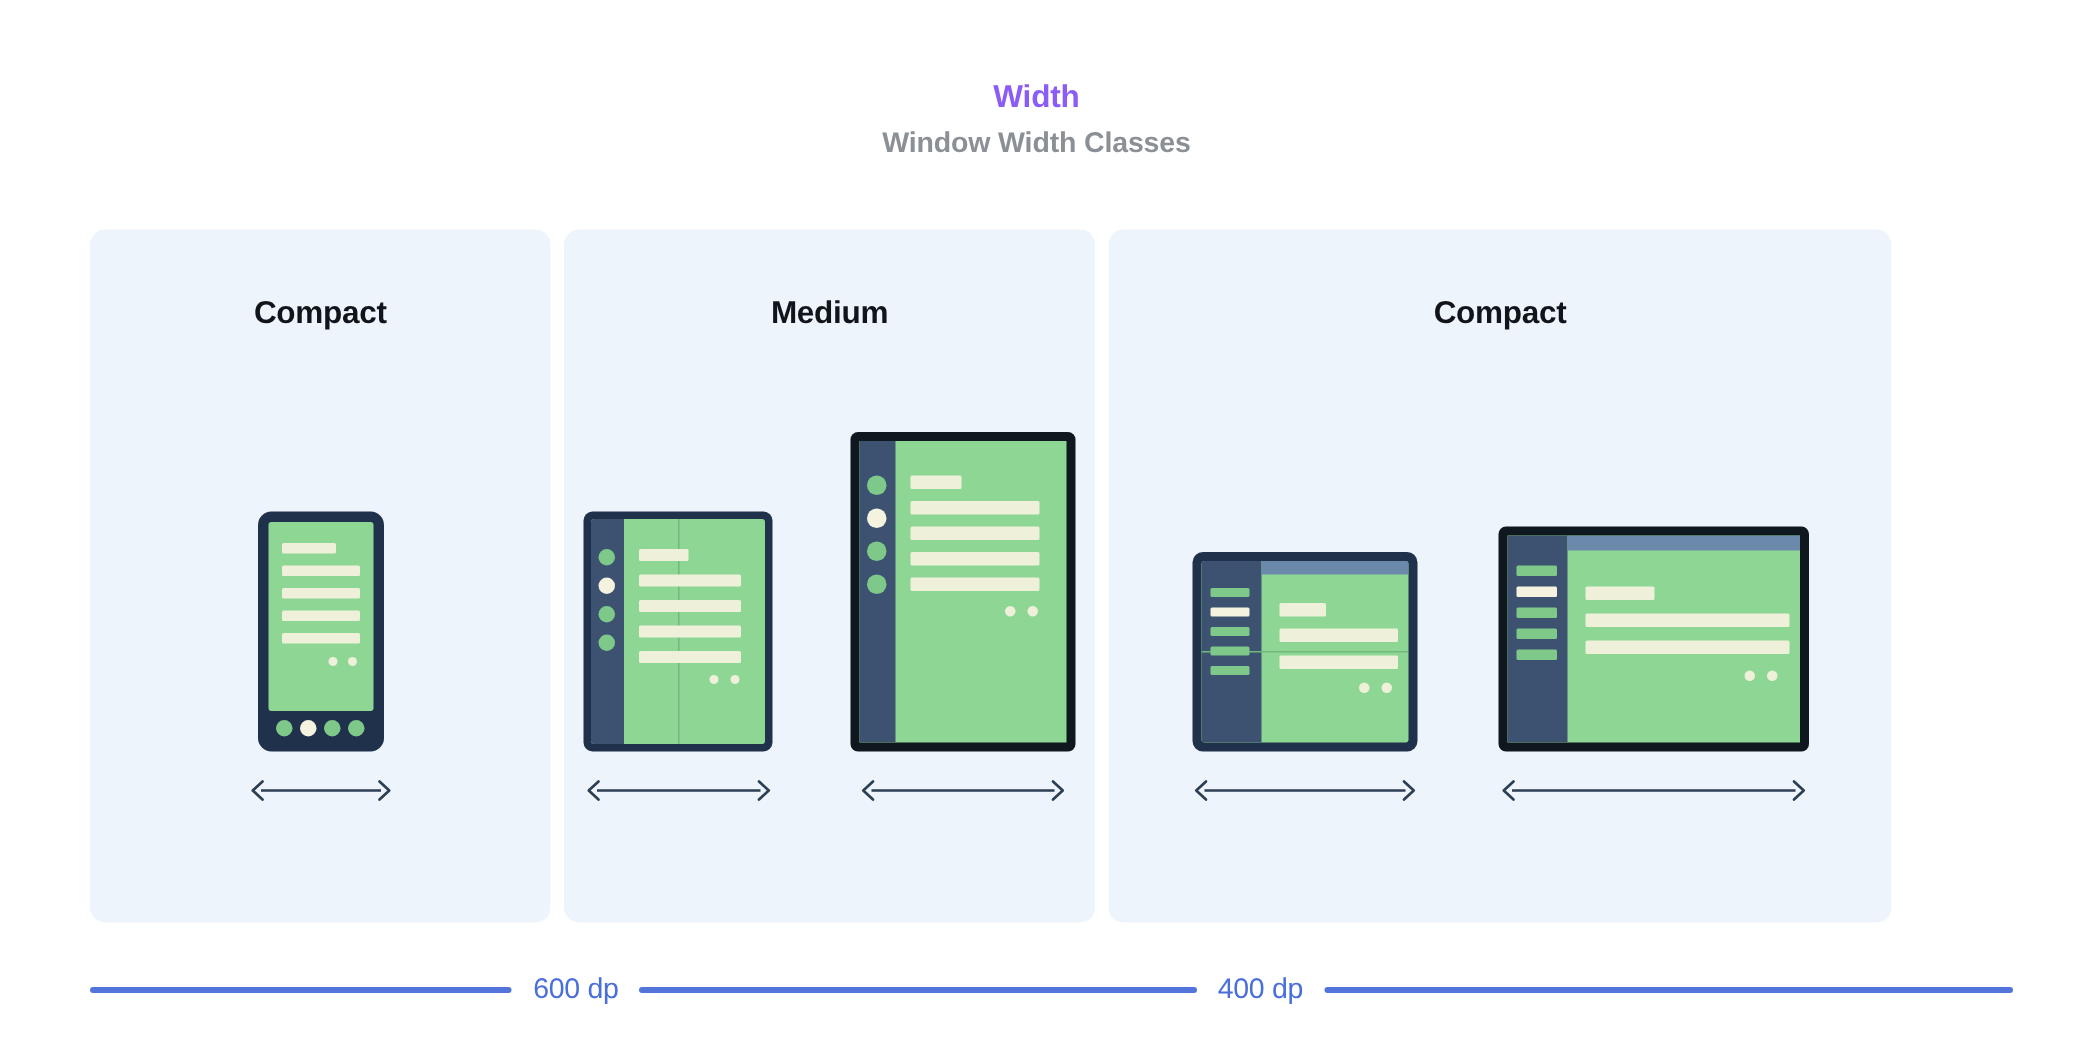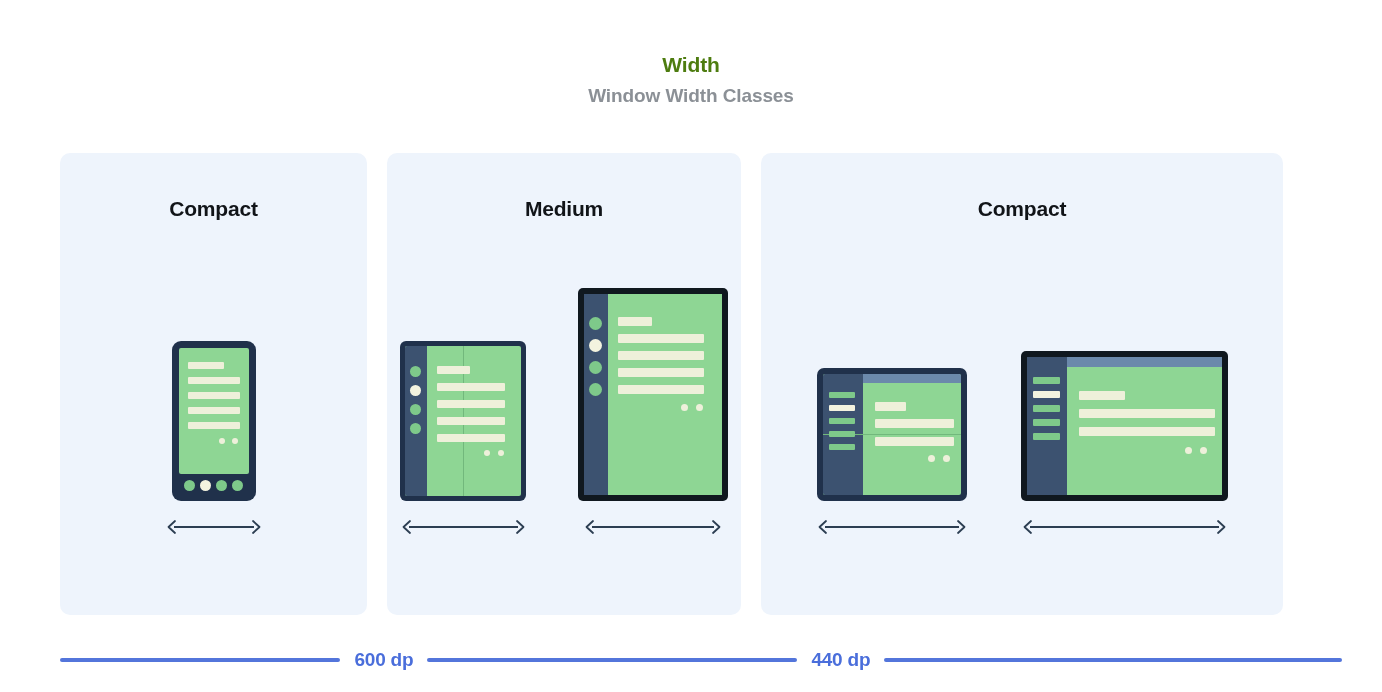--- a/index.html
+++ b/index.html
@@ -17,42 +17,42 @@
   .header {
     position: absolute;
     top: 52px;
     left: 0;
     width: 100%;
     text-align: center;
   }
   .header-title {
     font-size: 21px;
     font-weight: bold;
-    color: #4d7c0f;
+    color: #8b5cf6;
     letter-spacing: -0.1px;
     line-height: 26px;
   }
   .header-subtitle {
     font-size: 19px;
     font-weight: bold;
     color: #8b9096;
     letter-spacing: -0.1px;
     line-height: 26px;
     margin-top: 5px;
   }
 
   
   .panels {
     position: absolute;
     top: 153px;
     left: 60px;
     width: 1282px;
     height: 462px;
     display: flex;
-    gap: 20px;
+    gap: 9px;
   }
   .panel {
     background: #eef4fc;
     border-radius: 10px;
     position: relative;
   }
   .panel-compact  { width: 307px; }
   .panel-medium   { width: 354px; }
   .panel-expanded { width: 522px; }
 
@@ -214,21 +214,21 @@
     display: flex;
     align-items: center;
   }
   .mline {
     height: 4px;
     background: #5375db;
     border-radius: 2px;
   }
   .mlabel {
     font-size: 19px;
-    font-weight: bold;
+    font-weight: normal;
     color: #4a6edb;
     padding: 0 14px;
     white-space: nowrap;
     letter-spacing: -0.2px;
   }
 </style>
 </head>
 <body>
 
 <div class="header">
@@ -390,15 +390,15 @@
         </svg>
       </div>
     </div>
   </div>
 </div>
 
 <div class="measure">
   <div class="mline" style="width:288px;"></div>
   <div class="mlabel">600 dp</div>
   <div class="mline" style="width:380px;"></div>
-  <div class="mlabel">440 dp</div>
+  <div class="mlabel">400 dp</div>
   <div class="mline" style="width:470px;"></div>
 </div>
 
 </body></html>

